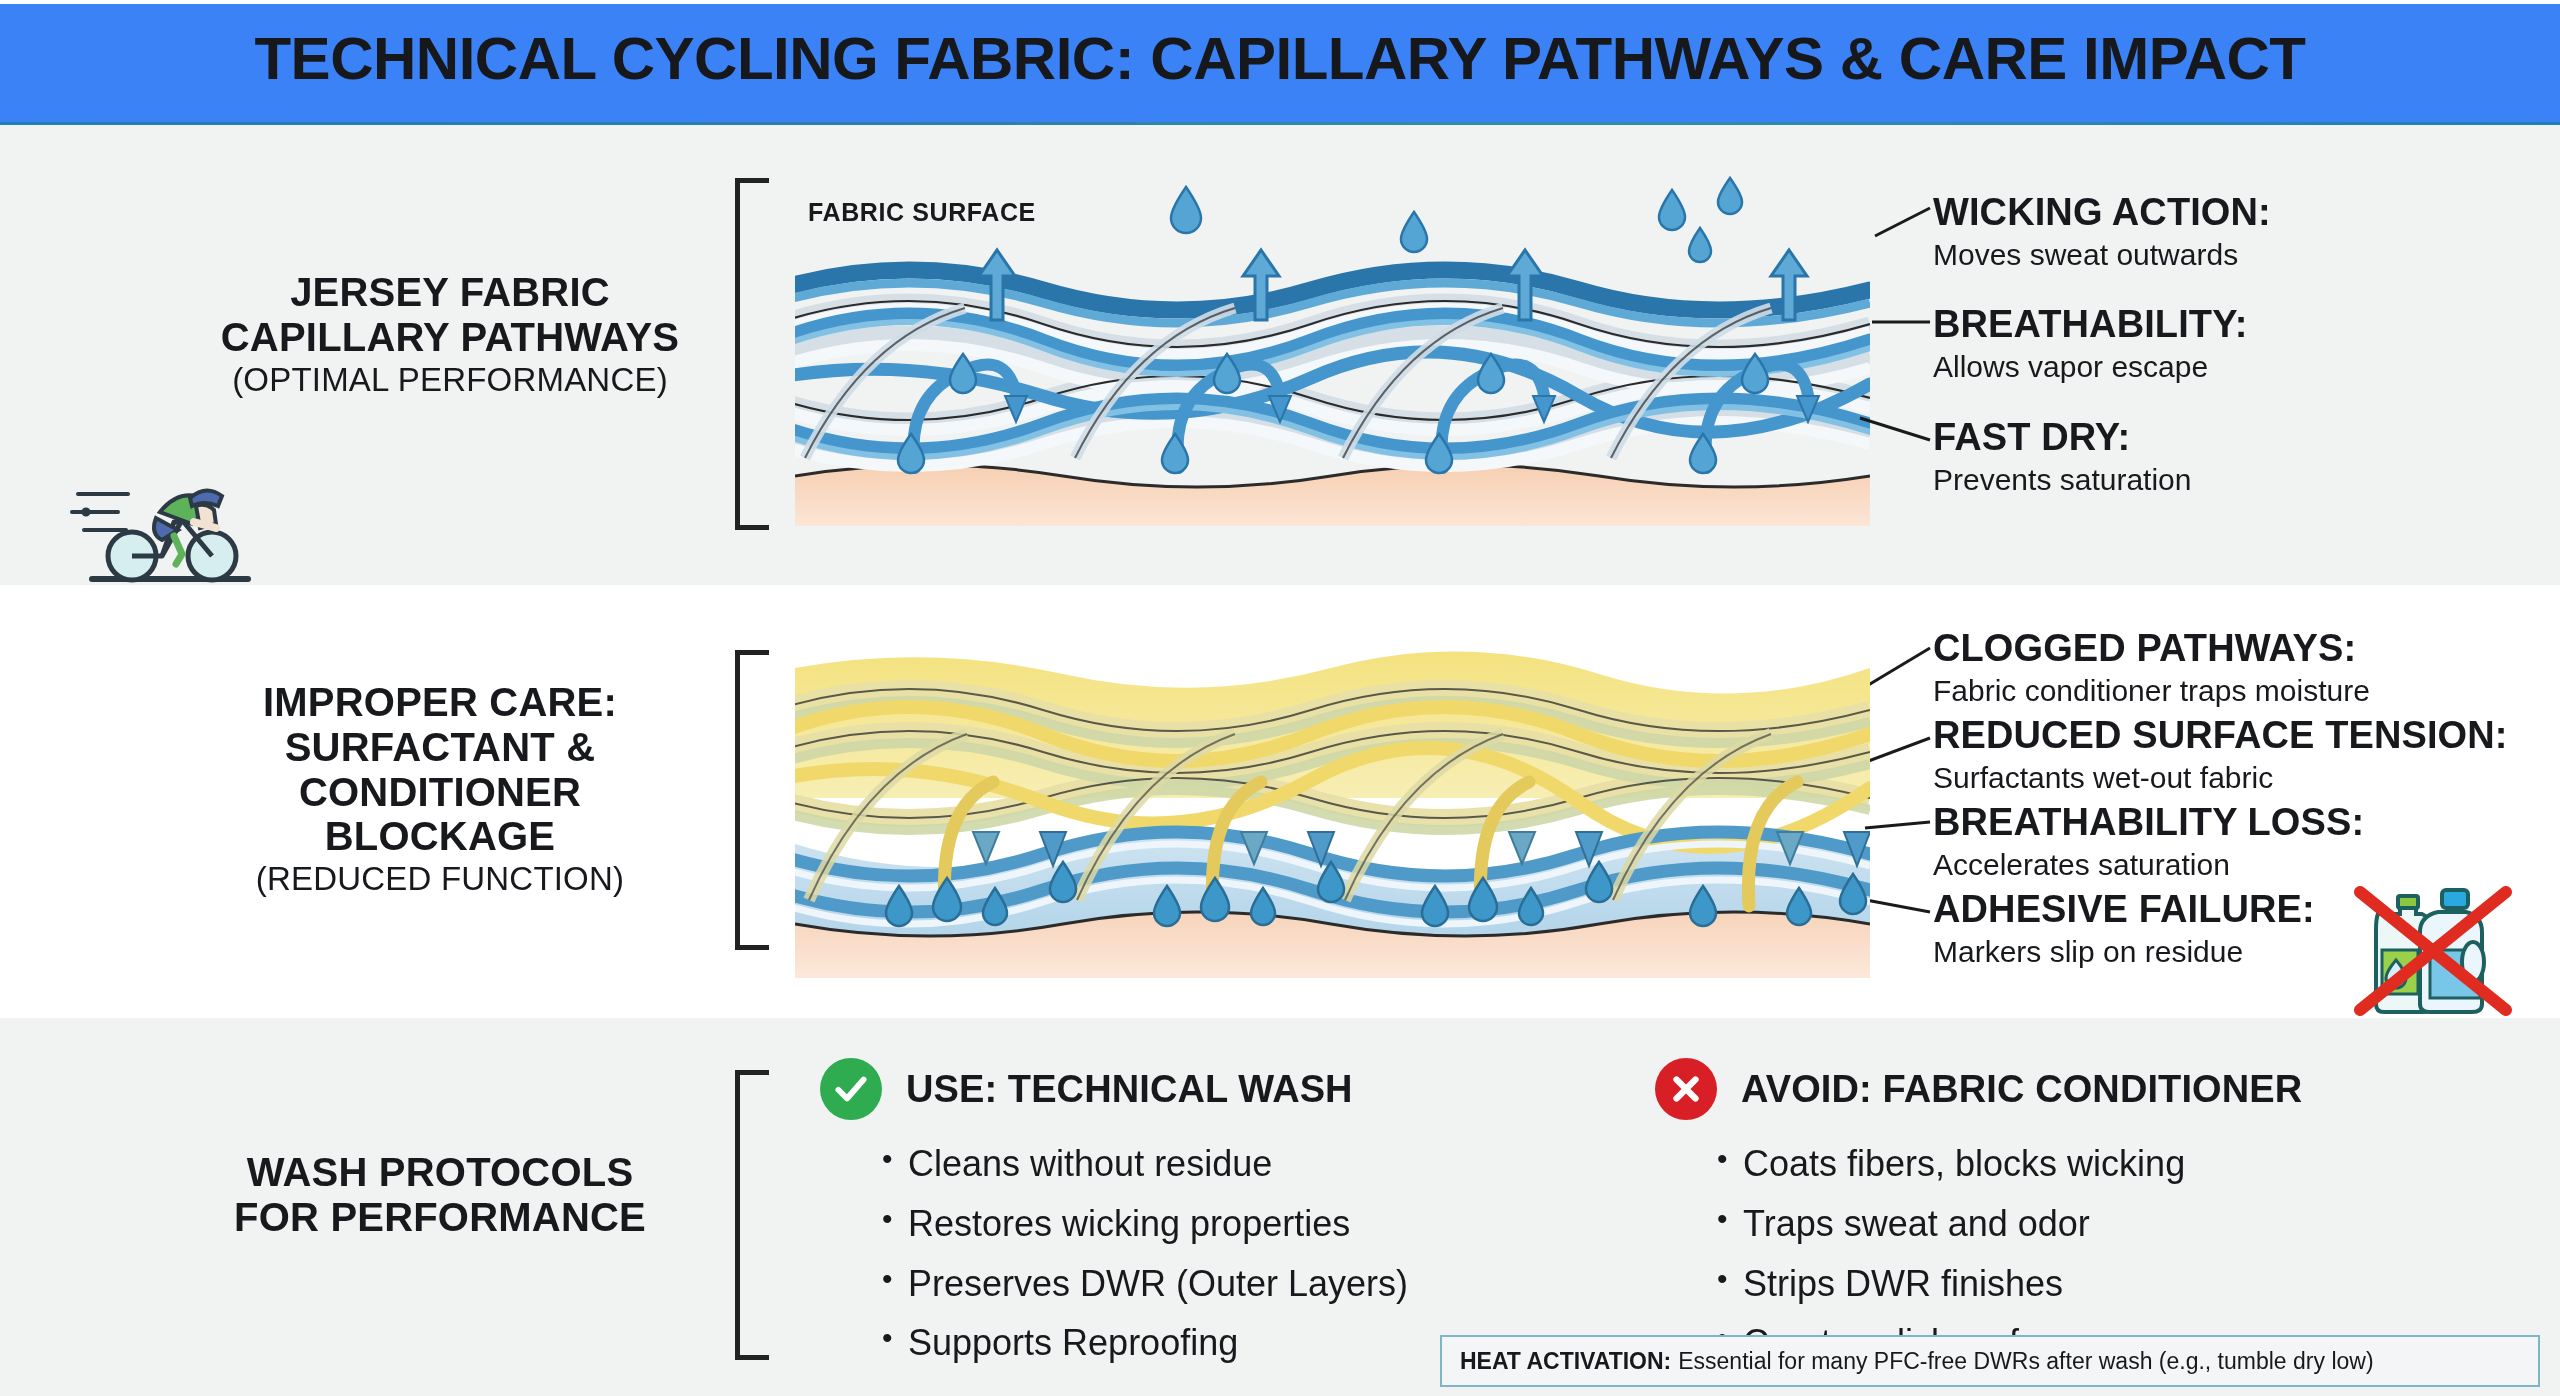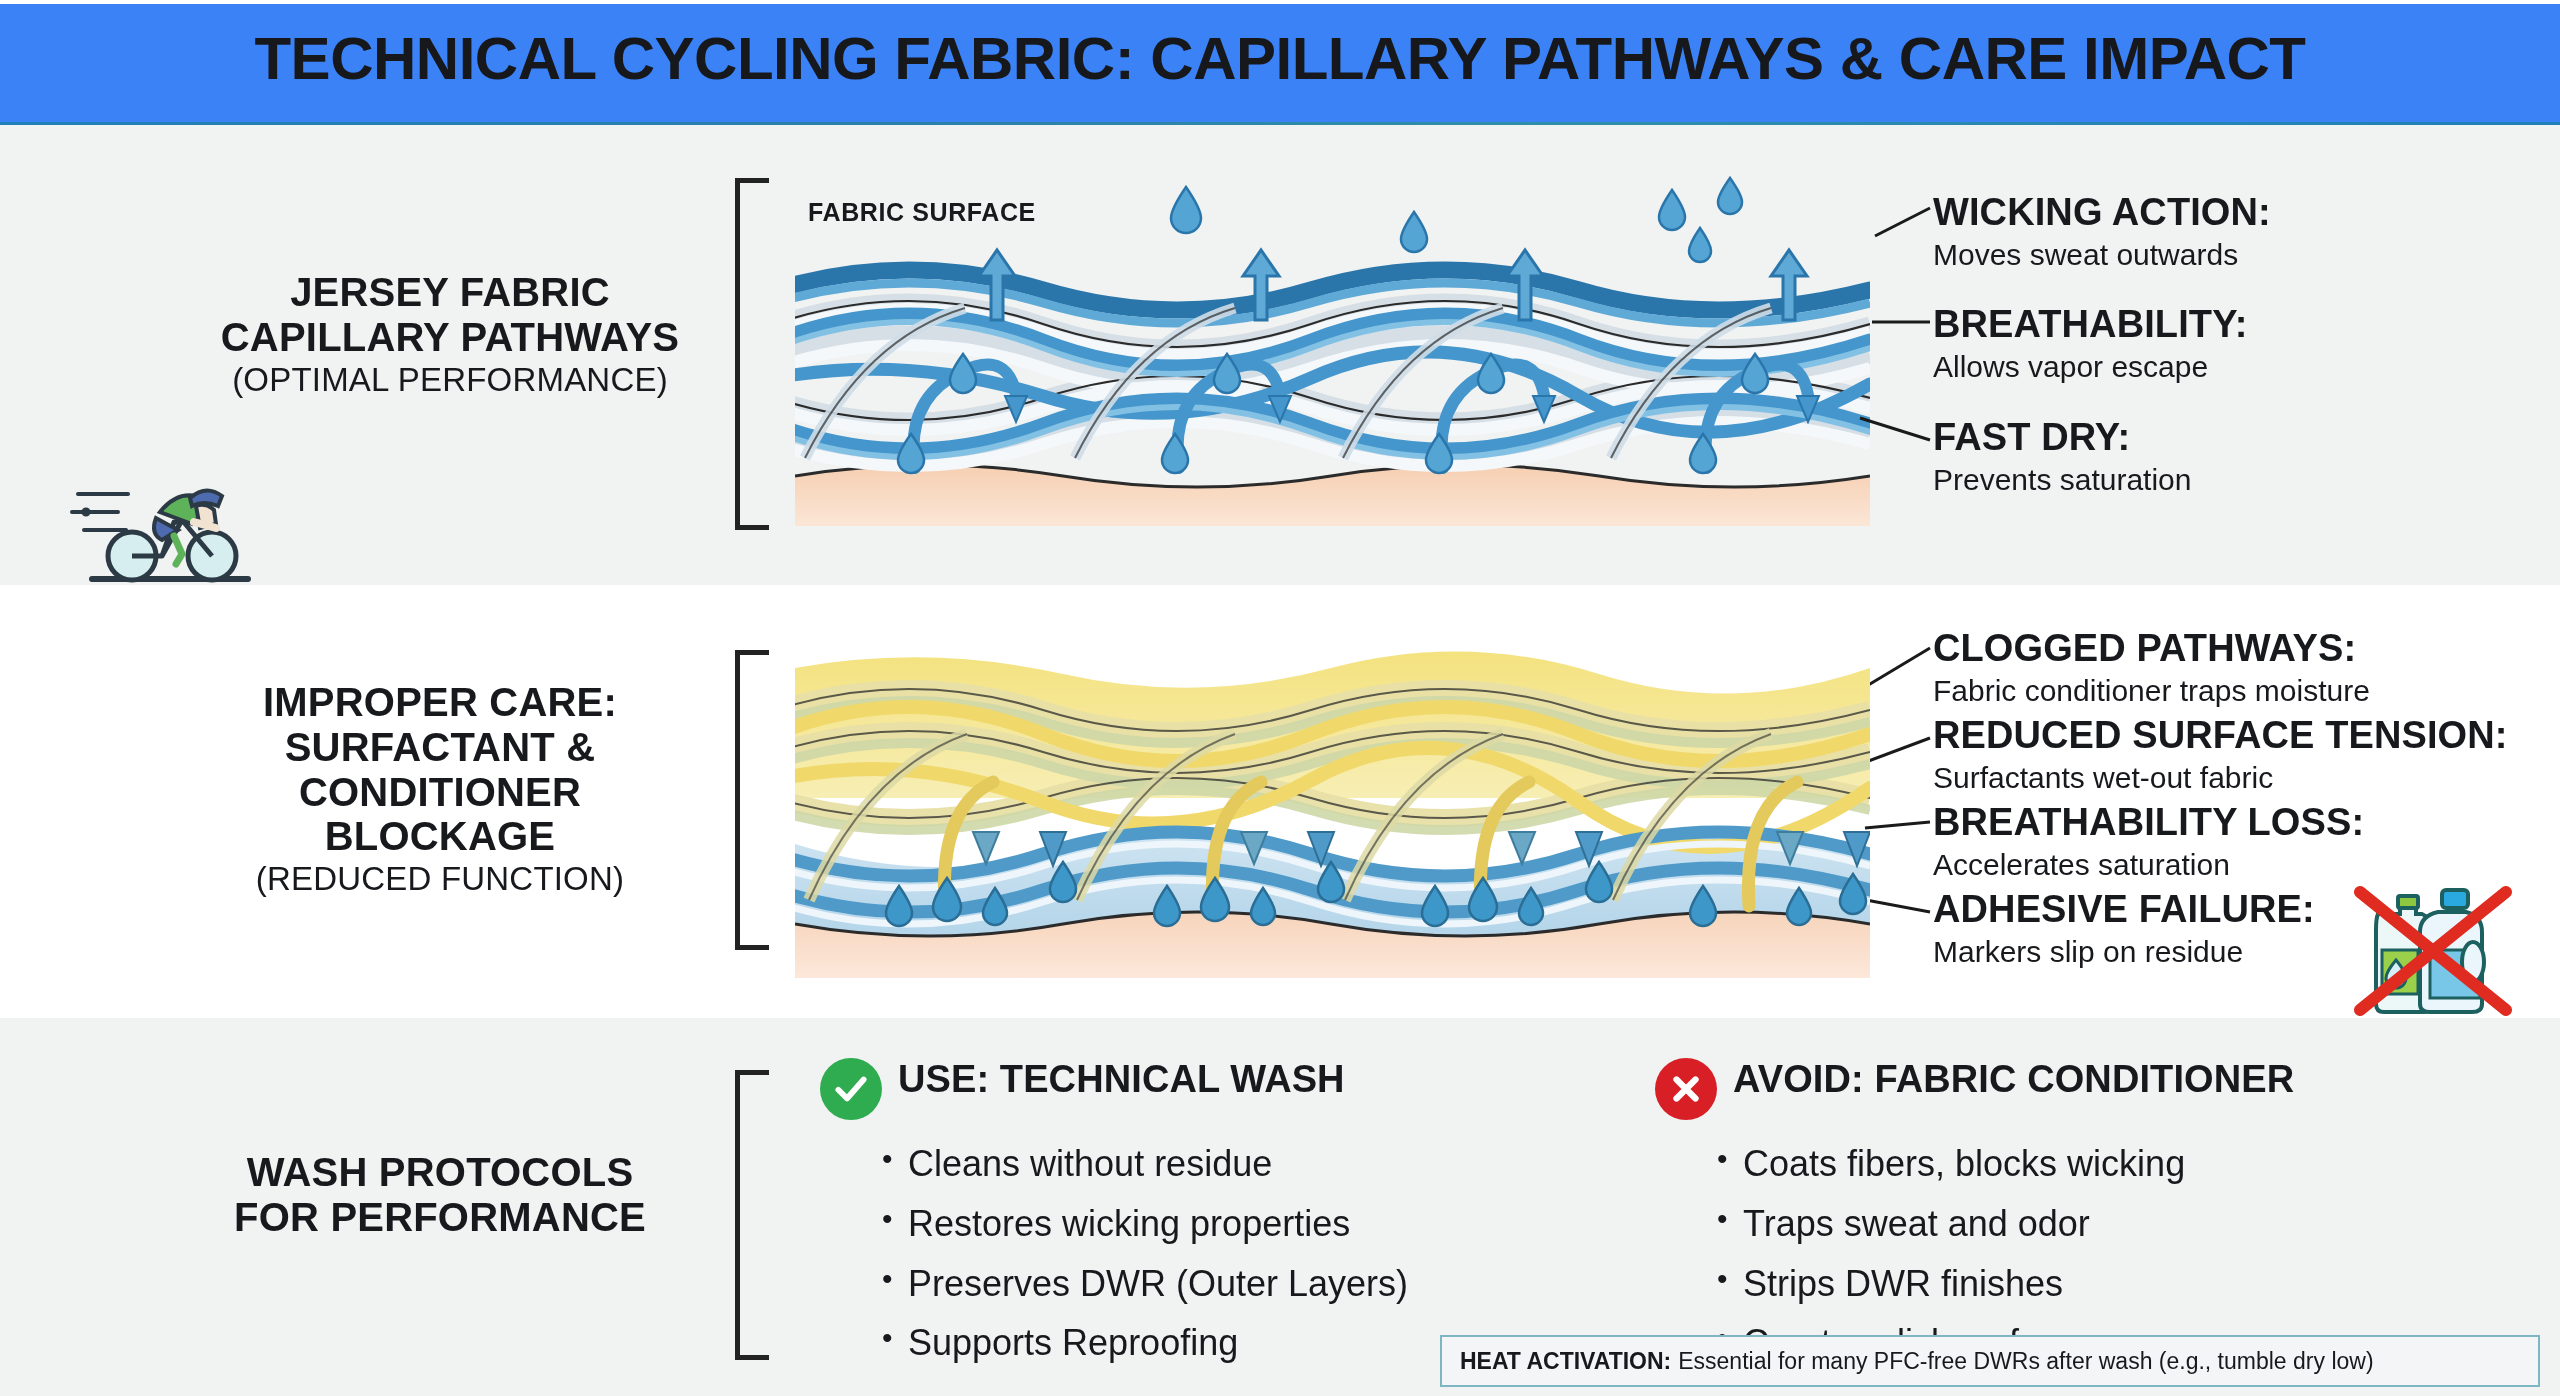--- a/index.html
+++ b/index.html
@@ -86,21 +86,21 @@
 
   
   #cyclist-icon { position: absolute; left: 70px; top: 460px; width: 185px; height: 125px; }
   #no-bottles-icon { position: absolute; left: 2340px; top: 878px; width: 215px; height: 140px; }
 
   
   .proto { position: absolute; }
   #proto-use   { left: 820px;  top: 1058px; width: 760px; }
   #proto-avoid { left: 1655px; top: 1058px; width: 800px; }
 
-  .proto-head { display: flex; align-items: flex-start; gap: 16px; }
+  .proto-head { display: flex; align-items: center; gap: 24px; }
   .badge {
     width: 62px; height: 62px; border-radius: 50%;
     display: flex; align-items: center; justify-content: center;
     flex: 0 0 62px;
   }
   .badge.ok { background: #2eac4f; }
   .badge.no { background: #d81f26; }
   .badge svg { width: 38px; height: 38px; }
   .proto-title { font-size: 38px; font-weight: 700; color: #17191d; letter-spacing: 0.1px; white-space: nowrap; }
 

